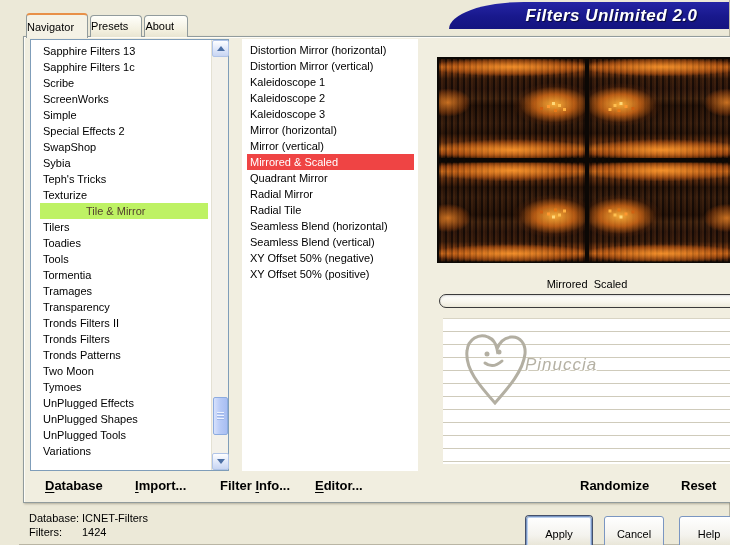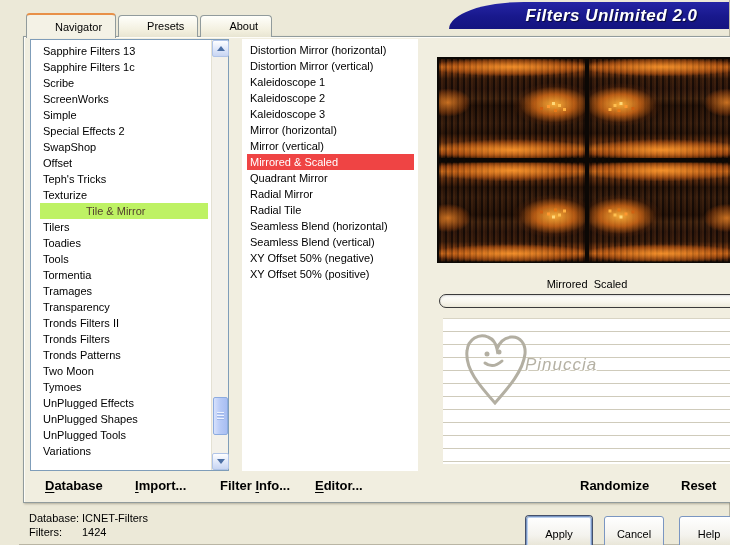--- a/index.html
+++ b/index.html
@@ -28,21 +28,21 @@
     white-space:nowrap;
   }
 
   
   .tabs { position:absolute; top:13px; left:7px; display:flex; gap:2px; z-index:5; }
   .tab {
     font-family:"Liberation Sans", sans-serif; font-size:11px;
     border:1px solid #919B9C; border-bottom:none;
     border-radius:4px 4px 0 0;
     background:linear-gradient(180deg,#FFFFFB 0%,#F2EFDE 70%,#E8E5D2 100%);
-    padding:3px 13px 4px 28px; height:22px; margin-top:2px; cursor:default;
+    padding:3px 13px 4px 0; height:22px; margin-top:2px; cursor:default;
     color:#000;
   }
   .tab.selected {
     background:#F4F2E6;
     border-top:2px solid #E89048;
     height:25px; margin-top:0; padding-top:4px;
     position:relative; z-index:6; margin-bottom:-2px;
   }
 
   
@@ -200,21 +200,21 @@
 
     <div class="listbox category-list">
 
     <div class="list-item">Sapphire Filters 13</div>
         <div class="list-item">Sapphire Filters 1c</div>
         <div class="list-item">Scribe</div>
         <div class="list-item">ScreenWorks</div>
         <div class="list-item">Simple</div>
         <div class="list-item">Special Effects 2</div>
         <div class="list-item">SwapShop</div>
-        <div class="list-item">Offset</div>
+        <div class="list-item">Sybia</div>
         <div class="list-item">Teph's Tricks</div>
         <div class="list-item">Texturize</div>
         <div class="list-item selected">Tile &amp; Mirror</div>
         <div class="list-item">Tilers</div>
         <div class="list-item">Toadies</div>
         <div class="list-item">Tools</div>
         <div class="list-item">Tormentia</div>
         <div class="list-item">Tramages</div>
         <div class="list-item">Transparency</div>
         <div class="list-item">Tronds Filters II</div>

